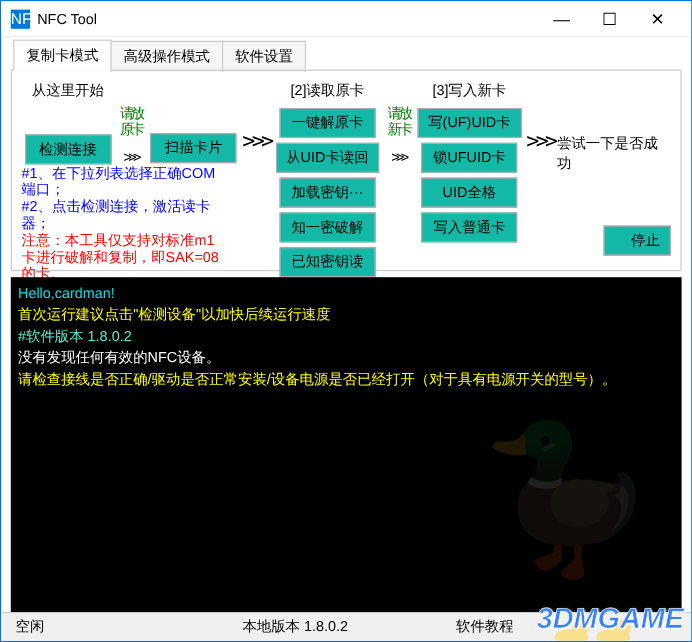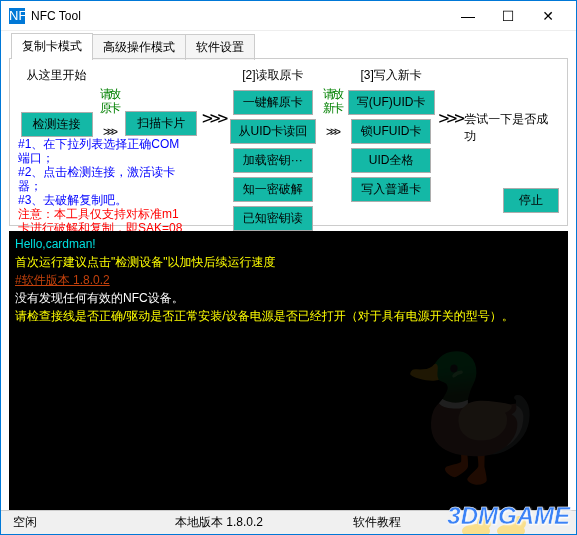--- a/index.html
+++ b/index.html
@@ -22,27 +22,27 @@
 .btn.w { min-width: 80px; }
 .label-top { margin-bottom: 12px; }
 .col1 .label-top { margin-bottom: 28px; }
 .notes { position: absolute; left: 8px; top: 78px; width: 168px; font-size: 11px; line-height: 14px; }
 .notes .blue { color: #0000ff; }
 .notes .red { color: #ff0000; }
 .colstep { margin: 0 2px; }
 .terminal { margin: 4px 8px 0 8px; height: 294px; width: 559px; background: #000; color: #eee; padding: 4px 6px; font-size: 12px; line-height: 18px; position: relative; overflow: hidden; }
 .terminal .l-cyan { color: #00e0e0; }
 .terminal .l-yellow { color: #ffff00; }
-.terminal .l-green { color: #c2410c; text-decoration: underline; }
+.terminal .l-green { color: #5eead4; }
 .terminal .l-white { color: #fff; }
 .bgduck { position: absolute; right: 20px; bottom: 100px; opacity: 0.12; font-size: 120px; color: #ffcc00; pointer-events: none; }
 .statusbar { position: absolute; left: 0; bottom: 0; width: 100%; height: 24px; background: #f0f0f0; border-top: 1px solid #ccc; display: flex; align-items: center; padding: 0 12px; gap: 90px; }
-.statusbar span:nth-child(2) { margin-left: 48px; text-align: center; }
+.statusbar span:nth-child(2) { margin-left: 75px; text-align: center; }
 .watermark { position: absolute; right: 6px; bottom: 4px; font-style: italic; font-weight: bold; color: #3b82f6; -webkit-text-stroke: 0.5px #fff; font-size: 24px; font-family: Arial; text-shadow: 1px 1px 2px #fff; }
-.stopbtn { position: absolute; right: 8px; bottom: 8px; min-width: 56px; }
+.stopbtn { position: absolute; right: 8px; bottom: 8px; min-width: 56px; text-align: right; }
 .ducks { position: absolute; right: 40px; bottom: -8px; opacity: 0.6; pointer-events:none; }
 .ducks svg { width: 80px; height: 30px; }
 </style>
 </head>
 <body>
 
 <div class="titlebar">
   <div class="appicon">NFC</div>
   <div class="title">NFC Tool</div>
   <div class="winbtns">
@@ -102,21 +102,20 @@
 
   <div class="arrow">&gt;&gt;&gt;</div>
 
   <div class="col" style="padding-top:44px;">
     <div>尝试一下是否成功</div>
   </div>
 
   <div class="notes">
     <div class="blue">#1、在下拉列表选择正确COM端口；</div>
     <div class="blue">#2、点击检测连接，激活读卡器；</div>
-    <div class="blue">#3、去破解复制吧。</div>
     <div class="red">注意：本工具仅支持对标准m1卡进行破解和复制，即SAK=08的卡。</div>
   </div>
 
   <div class="btn stopbtn">停止</div>
 </div>
 
 <div class="terminal">
   <div class="bgduck">🦆</div>
   <div class="l-cyan">Hello,cardman!</div>
   <div class="l-yellow">首次运行建议点击"检测设备"以加快后续运行速度</div>

